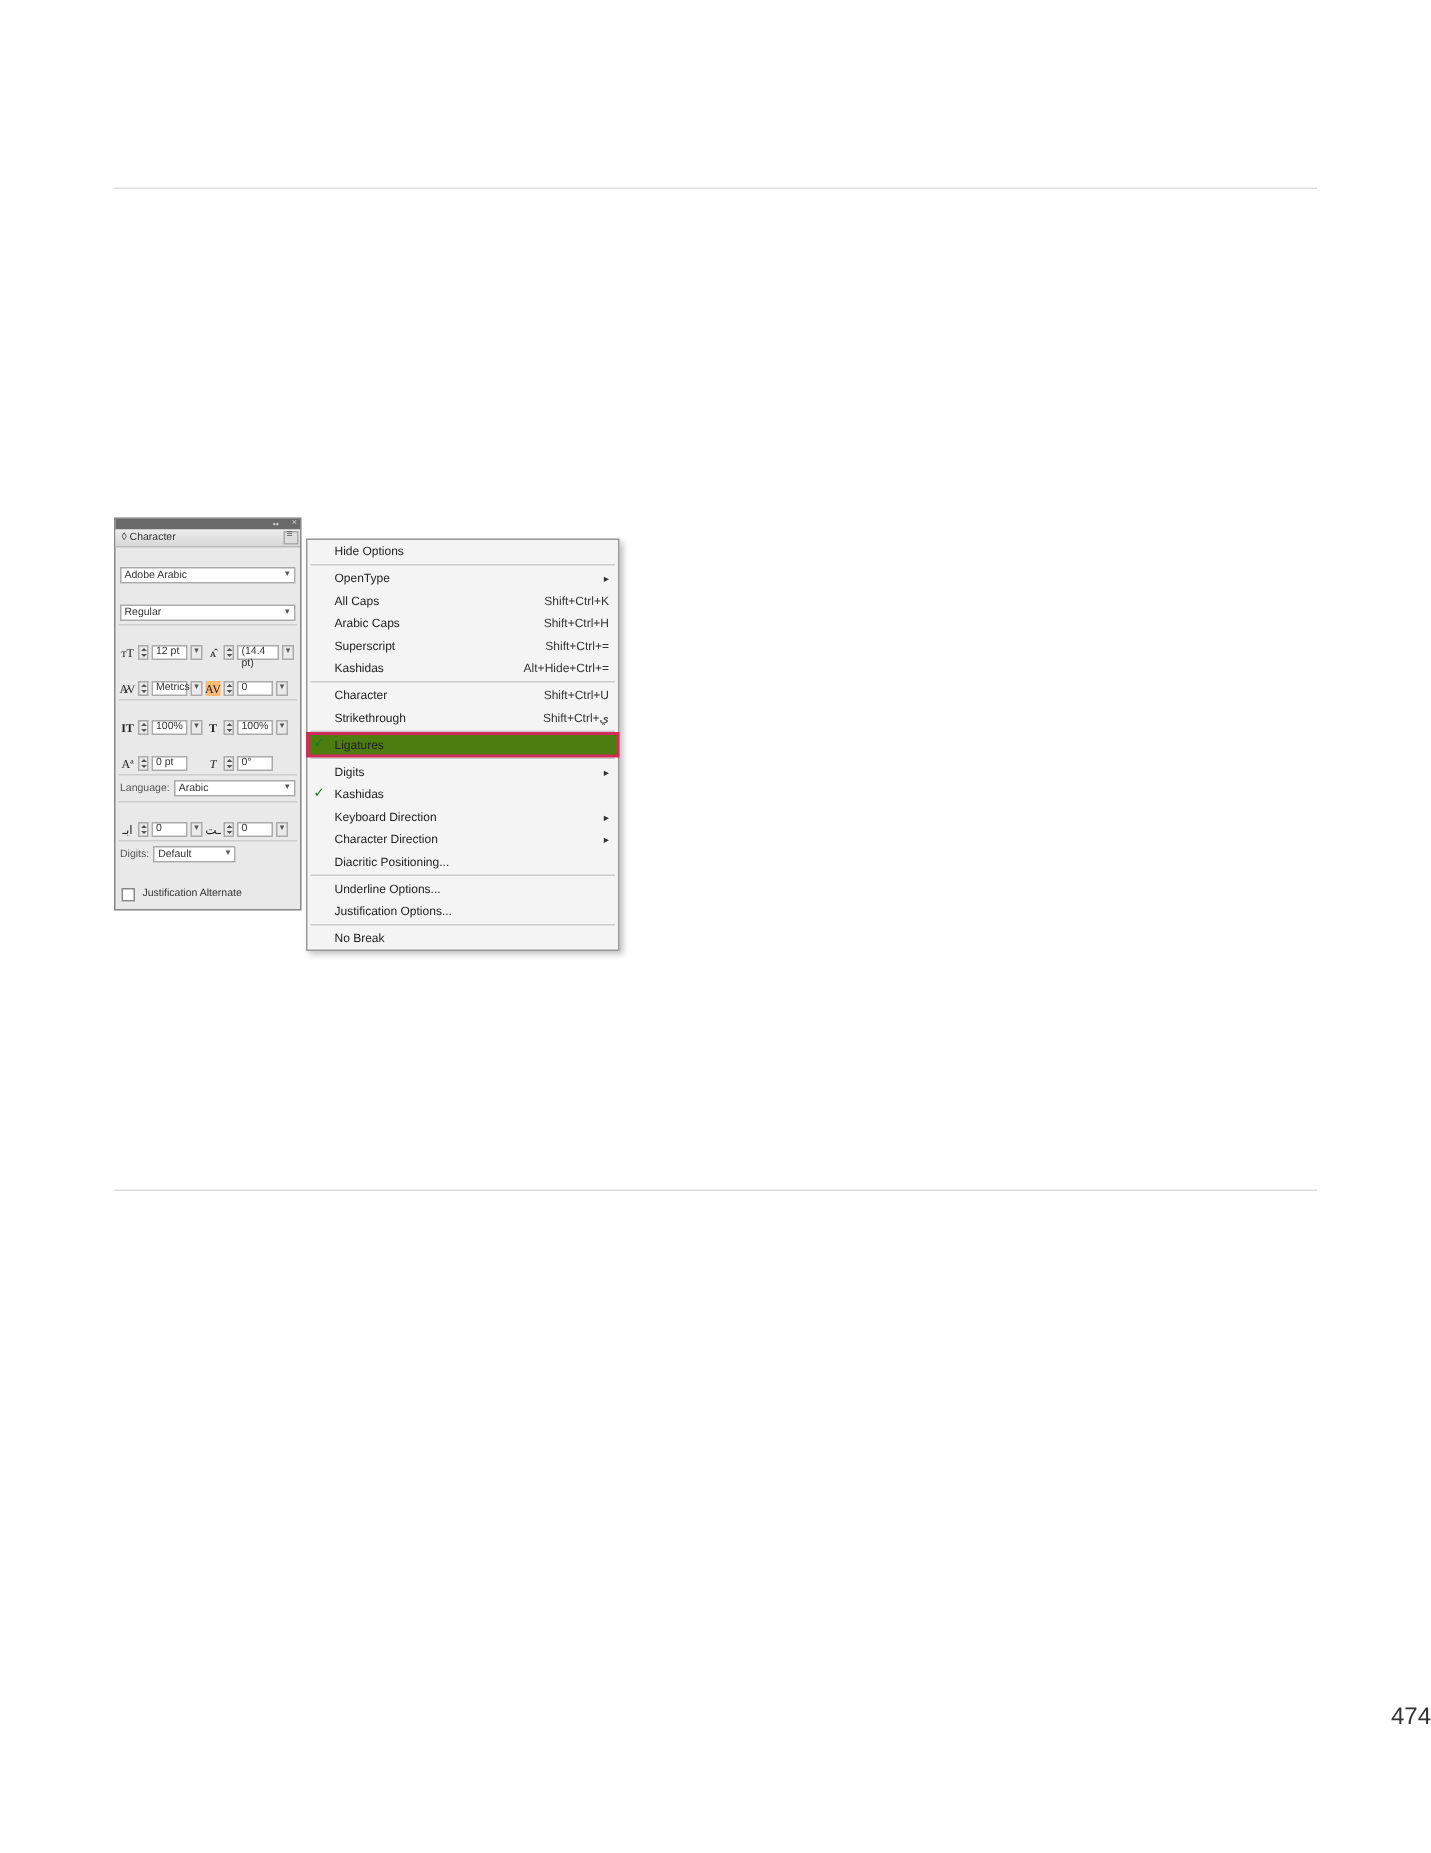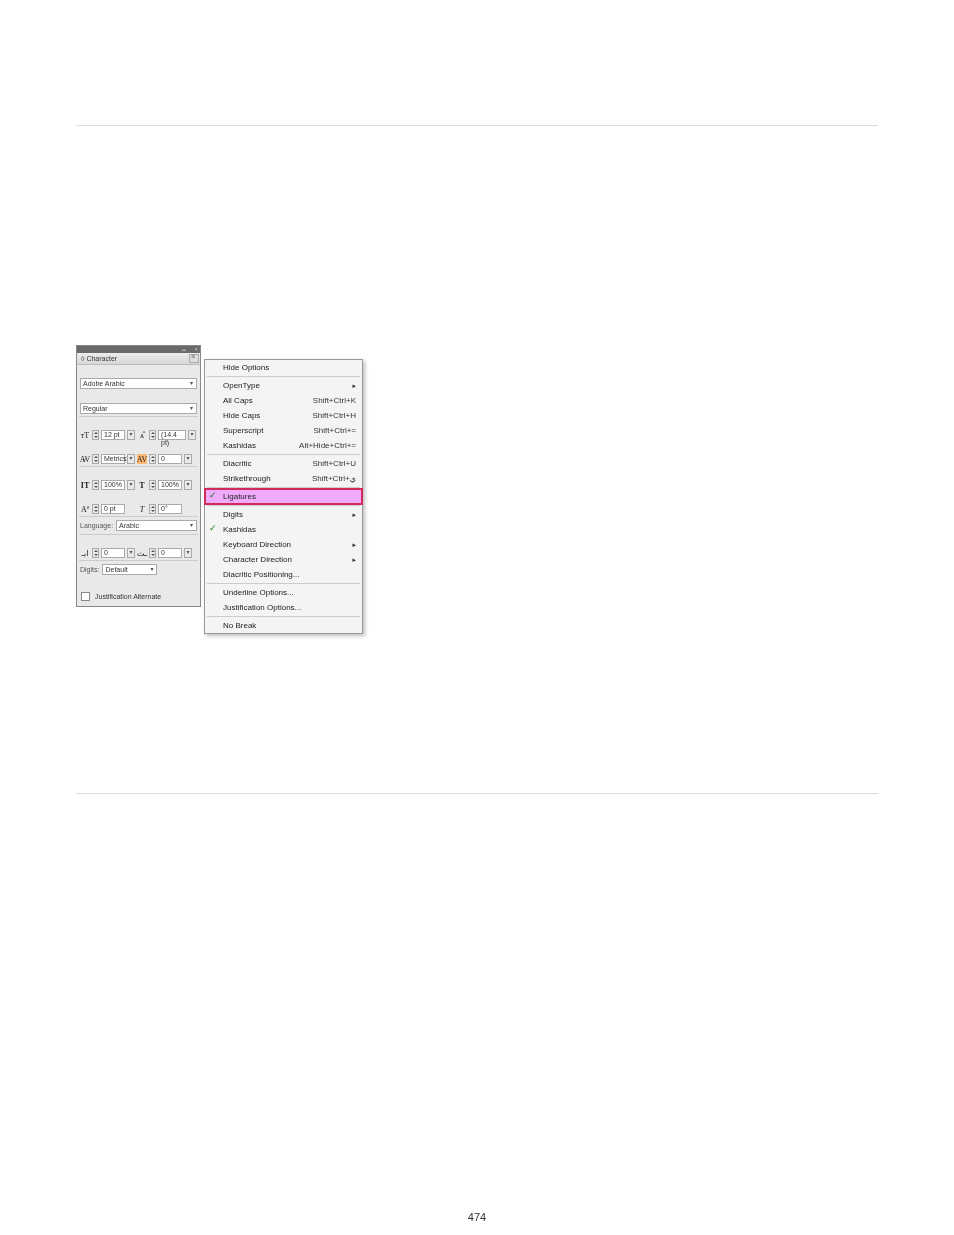--- a/index.html
+++ b/index.html
@@ -15,23 +15,23 @@
   .content-area {
     position: absolute;
     left: 76px;
     top: 345px;
     width: 305px;
   }
   .page-num {
     position: absolute;
     left: 0;
     width: 954px;
-    top: 1211px;
-    text-align: center;
-    font-size: 11px;
+    top: 1136px;
+    text-align: right;
+    font-size: 16px;
     color: #333;
   }
   .hr-top {
     position: absolute;
     left: 76px;
     top: 125px;
     width: 802px;
     border-top: 1px solid #ddd;
   }
   .hr-bot {
@@ -78,21 +78,20 @@
   }
   .flyout-btn::after{
     content:"≡";
     font-size:7px;
     position:absolute;
     left:1px; top:-2px;
     color:#555;
   }
   .panel-row {
     display: flex;
-    align-items: center;
     padding: 1px 3px;
     gap: 2px;
     margin-top: 12px;
   }
   .full-dd {
     flex: 1;
     height: 11px;
     border: 1px solid #aaa;
     background: #fff;
     padding: 0 2px;
@@ -166,21 +165,21 @@
     border: 1px solid #888;
     background: #fff;
     display:inline-block;
     margin-right:3px;
   }
   
   .flyout {
     position: absolute;
     left: 128px;
     top: 14px;
-    width: 159px;
+    width: 209px;
     background: #f4f4f4;
     border: 1px solid #999;
     box-shadow: 2px 2px 4px rgba(0,0,0,0.25);
     font-size: 8px;
     color: #222;
   }
   .menu-item {
     display: flex;
     align-items: center;
     padding: 2px 6px 2px 18px;
@@ -198,21 +197,21 @@
     font-size: 9px;
     top: 1px;
   }
   .menu-sep {
     border-top: 1px solid #ccc;
     margin: 1px 2px;
   }
   .menu-item.highlight {
     outline: 2px solid #d22a5a;
     outline-offset: -1px;
-    background: #f0abfc;
+    background: #4d7c0f;
   }
 </style>
 </head>
 <body>
 
 <div class="hr-top"></div>
 <div class="hr-bot"></div>
 
 <div class="content-area">
 
@@ -336,34 +335,34 @@
     <div class="menu-sep"></div>
     <div class="menu-item">
       <span class="lbl">OpenType</span>
       <span class="arrow">▸</span>
     </div>
     <div class="menu-item">
       <span class="lbl">All Caps</span>
       <span class="short">Shift+Ctrl+K</span>
     </div>
     <div class="menu-item">
-      <span class="lbl">Hide Caps</span>
+      <span class="lbl">Arabic Caps</span>
       <span class="short">Shift+Ctrl+H</span>
     </div>
     <div class="menu-item">
       <span class="lbl">Superscript</span>
       <span class="short">Shift+Ctrl+=</span>
     </div>
     <div class="menu-item">
       <span class="lbl">Kashidas</span>
       <span class="short">Alt+Hide+Ctrl+=</span>
     </div>
     <div class="menu-sep"></div>
     <div class="menu-item">
-      <span class="lbl">Diacritic</span>
+      <span class="lbl">Character</span>
       <span class="short">Shift+Ctrl+U</span>
     </div>
     <div class="menu-item">
       <span class="lbl">Strikethrough</span>
       <span class="short">Shift+Ctrl+ي</span>
     </div>
     <div class="menu-sep"></div>
     <div class="menu-item checked highlight">
       <span class="lbl">Ligatures</span>
     </div>

